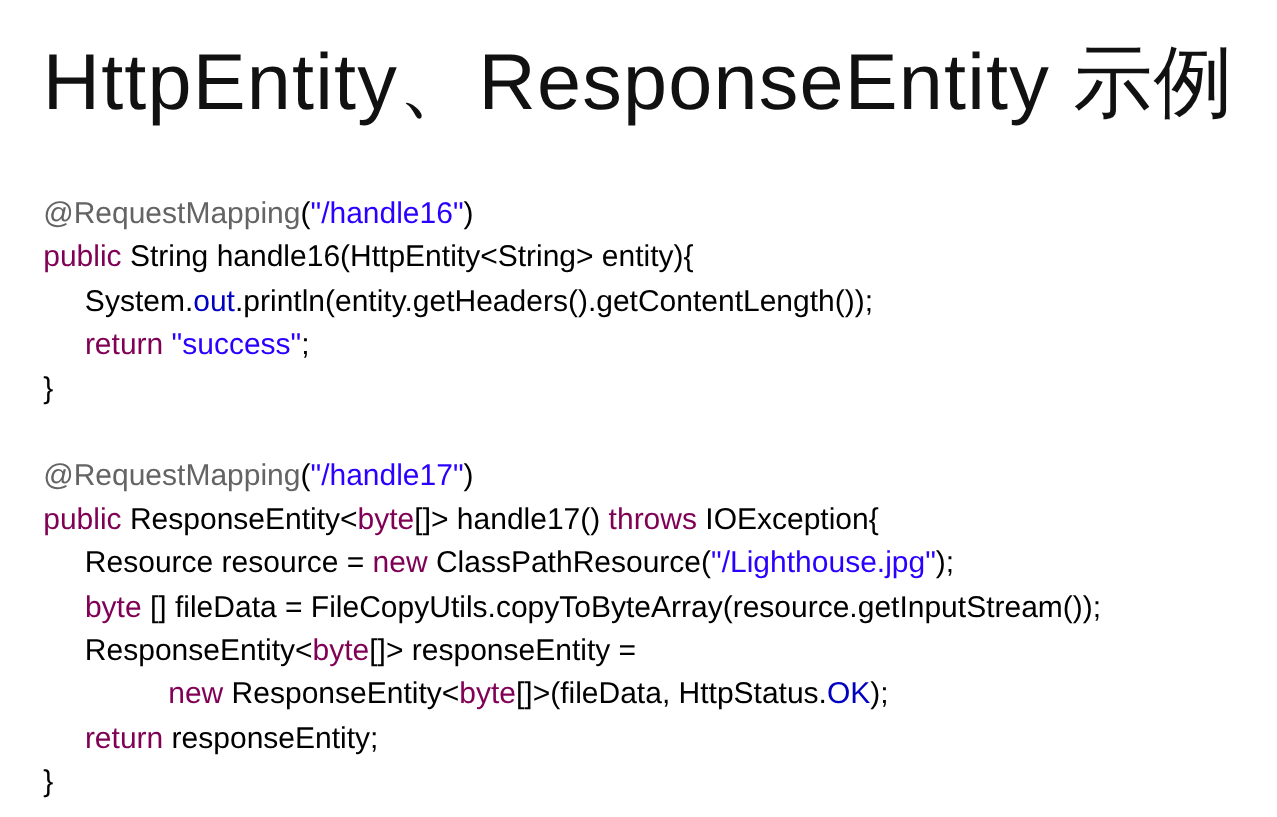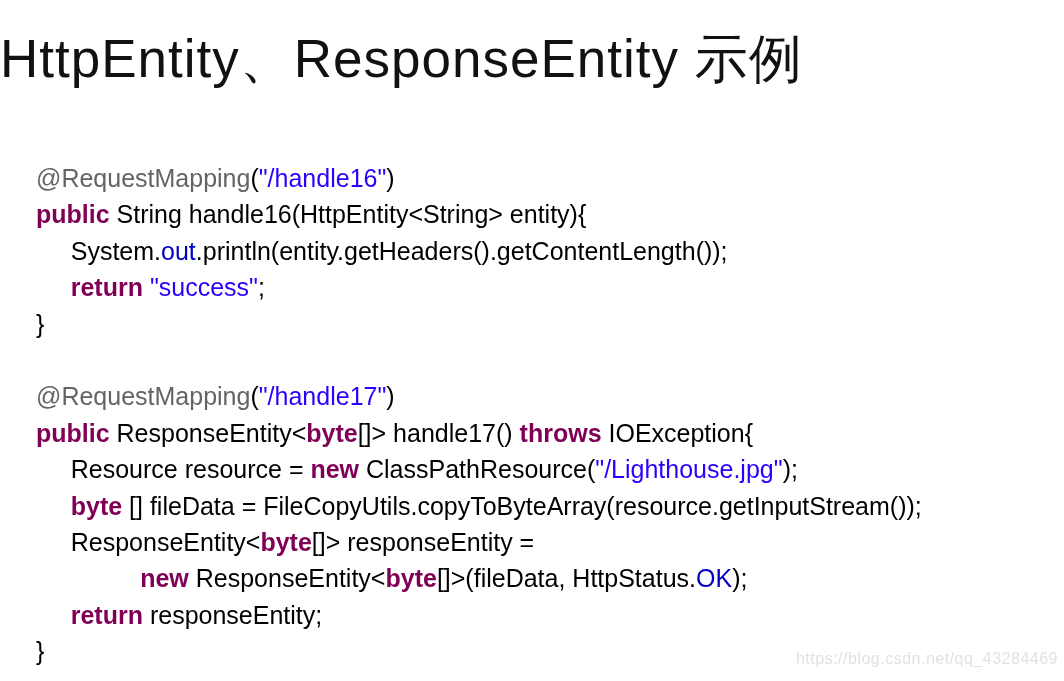--- a/index.html
+++ b/index.html
@@ -13,42 +13,42 @@
     width: 1064px;
     height: 681px;
     background: #ffffff;
     overflow: hidden;
   }
   .slide-title {
     position: absolute;
     top: 24px;
     left: 0;
     width: 100%;
-    text-align: left;
-    font-size: 53px;
+    text-align: center;
+    font-size: 66px;
     font-weight: 500;
     letter-spacing: 1px;
     color: var(--c-title, #111111);
     white-space: nowrap;
   }
   .code-block {
     position: absolute;
     top: 160px;
     left: 36px;
     right: 0;
     font-size: 25px;
     line-height: 36.4px;
     white-space: pre;
   }
   .code-line {
     height: 36.4px;
     white-space: pre;
   }
   .seg-plain         { color: var(--c-plain, #000000); }
-  .seg-keyword       { color: var(--c-keyword, #7f0055); font-weight: bold; }
+  .seg-keyword       { color: var(--c-keyword, #7f0055); font-weight: normal; }
   .seg-string        { color: var(--c-string, #2a00ff); }
   .seg-annotation    { color: var(--c-annotation, #646464); }
   .seg-static_field  { color: var(--c-static_field, #0000c0); }
   .seg-static_method { color: var(--c-static_method, #000000); }
   .watermark {
     position: absolute;
     top: 650px;
     right: 6px;
     font-size: 16px;
     color: var(--c-watermark, #e2e2e2);
@@ -57,14 +57,13 @@
   }
 </style>
 </head>
 <body>
 
 <div class="slide">
   <div class="slide-title">HttpEntity、ResponseEntity 示例</div>
 
   <div class="code-block"><div class="code-line"><span class="seg-annotation">@RequestMapping</span><span class="seg-plain">(</span><span class="seg-string">"/handle16"</span><span class="seg-plain">)</span></div><div class="code-line"><span class="seg-keyword">public</span><span class="seg-plain"> String handle16(HttpEntity&lt;String&gt; entity){</span></div><div class="code-line"><span class="seg-plain">     System.</span><span class="seg-static_field">out</span><span class="seg-plain">.println(entity.getHeaders().getContentLength());</span></div><div class="code-line"><span class="seg-plain">     </span><span class="seg-keyword">return</span><span class="seg-plain"> </span><span class="seg-string">"success"</span><span class="seg-plain">;</span></div><div class="code-line"><span class="seg-plain">}</span></div><div class="code-line">&nbsp;</div><div class="code-line"><span class="seg-annotation">@RequestMapping</span><span class="seg-plain">(</span><span class="seg-string">"/handle17"</span><span class="seg-plain">)</span></div><div class="code-line"><span class="seg-keyword">public</span><span class="seg-plain"> ResponseEntity&lt;</span><span class="seg-keyword">byte</span><span class="seg-plain">[]&gt; handle17() </span><span class="seg-keyword">throws</span><span class="seg-plain"> IOException{</span></div><div class="code-line"><span class="seg-plain">     Resource resource = </span><span class="seg-keyword">new</span><span class="seg-plain"> ClassPathResource(</span><span class="seg-string">"/Lighthouse.jpg"</span><span class="seg-plain">);</span></div><div class="code-line"><span class="seg-plain">     </span><span class="seg-keyword">byte</span><span class="seg-plain"> [] fileData = FileCopyUtils.</span><span class="seg-static_method">copyToByteArray</span><span class="seg-plain">(resource.getInputStream());</span></div><div class="code-line"><span class="seg-plain">     ResponseEntity&lt;</span><span class="seg-keyword">byte</span><span class="seg-plain">[]&gt; responseEntity =</span></div><div class="code-line"><span class="seg-plain">               </span><span class="seg-keyword">new</span><span class="seg-plain"> ResponseEntity&lt;</span><span class="seg-keyword">byte</span><span class="seg-plain">[]&gt;(fileData, HttpStatus.</span><span class="seg-static_field">OK</span><span class="seg-plain">);</span></div><div class="code-line"><span class="seg-plain">     </span><span class="seg-keyword">return</span><span class="seg-plain"> responseEntity;</span></div><div class="code-line"><span class="seg-plain">}</span></div></div>
 
-  <div class="watermark">https://blog.csdn.net/qq_43284469</div>
 </div>
 
 </body></html>

